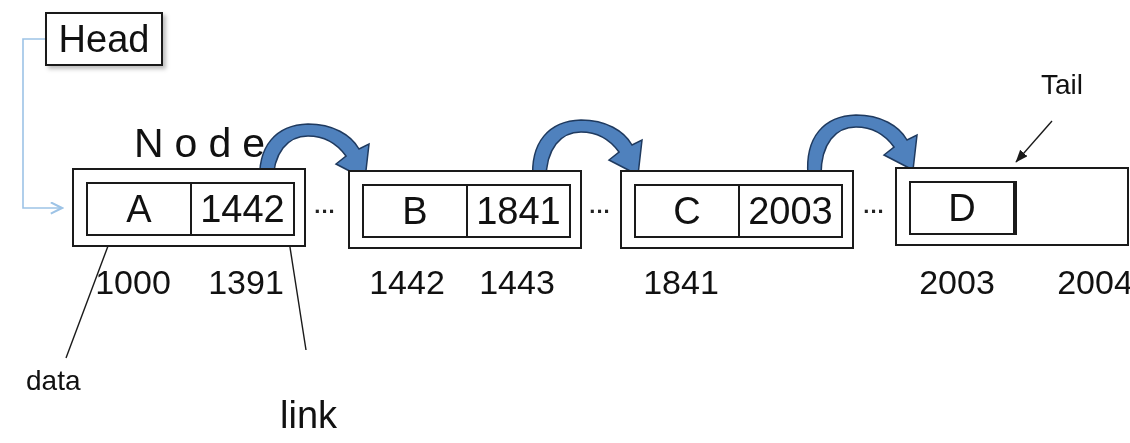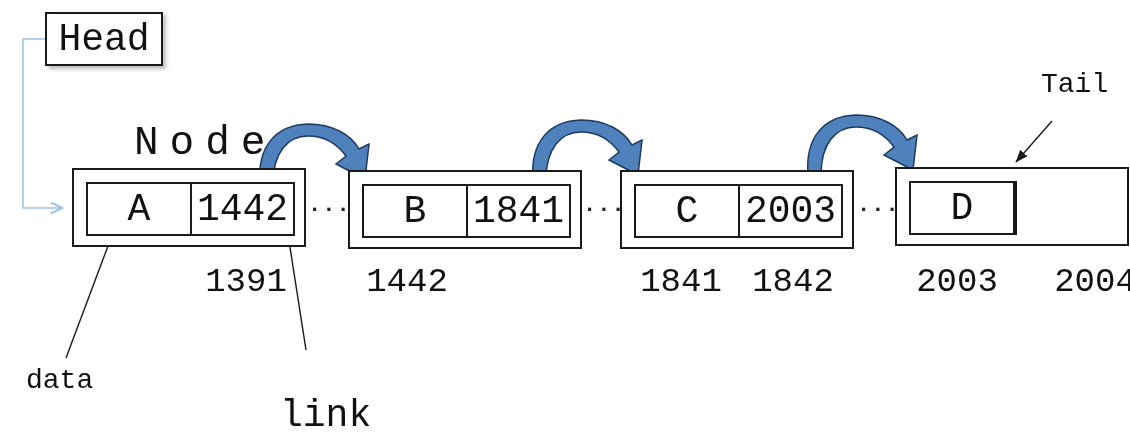--- a/index.html
+++ b/index.html
@@ -1,18 +1,18 @@
 <!DOCTYPE html>
 <html><head>
 <meta charset="utf-8">
 <style>
   html,body{margin:0;padding:0;background:#ffffff;}
   .canvas{
     position:relative;width:1130px;height:443px;background:#ffffff;
-    font-family:Liberation Mono, monospace;color:#111;overflow:hidden;
+    font-family:Liberation Sans, sans-serif;color:#111;overflow:hidden;
   }
   .overlay{position:absolute;left:0;top:0;pointer-events:none;}
   .headbox{
     position:absolute;left:45px;top:12px;width:114px;height:50px;
     border:2.5px solid #1a1a1a;background:#fff;
     display:flex;align-items:center;justify-content:center;
     font-size:38px;box-shadow:3px 3px 4px rgba(110,110,110,.45);
   }
   .caption{position:absolute;white-space:nowrap;line-height:1.05;}
   .caption-node{left:134px;top:122px;font-size:41px;letter-spacing:11px;}
@@ -77,42 +77,43 @@
 
   <div class="caption caption-node">Node</div>
   <div class="caption caption-tail">Tail</div>
 
   <div class="node" style="left:72px;top:168px;">
     <div class="inner">
       <div class="cell cell-data">A</div>
       <div class="cell cell-link">1442</div>
     </div>
   </div>
+  <div class="addr" style="left:73px;">1000</div>
   <div class="addr" style="left:186px;">1391</div>
 
   <div class="dots" style="left:308px;">...</div>
 
   <div class="node" style="left:348px;top:170px;">
     <div class="inner">
       <div class="cell cell-data">B</div>
       <div class="cell cell-link">1841</div>
     </div>
   </div>
   <div class="addr" style="left:347px;">1442</div>
+  <div class="addr" style="left:457px;">1443</div>
 
   <div class="dots" style="left:583px;">...</div>
 
   <div class="node" style="left:620px;top:170px;">
     <div class="inner">
       <div class="cell cell-data">C</div>
       <div class="cell cell-link">2003</div>
     </div>
   </div>
   <div class="addr" style="left:621px;">1841</div>
-  <div class="addr" style="left:733px;">1842</div>
 
   <div class="dots" style="left:857px;">...</div>
 
   <div class="node" style="left:895px;top:167px;">
     <div class="inner">
       <div class="cell cell-data">D</div>
     </div>
   </div>
   <div class="addr" style="left:897px;">2003</div>
   <div class="addr" style="left:1035px;">2004</div>

